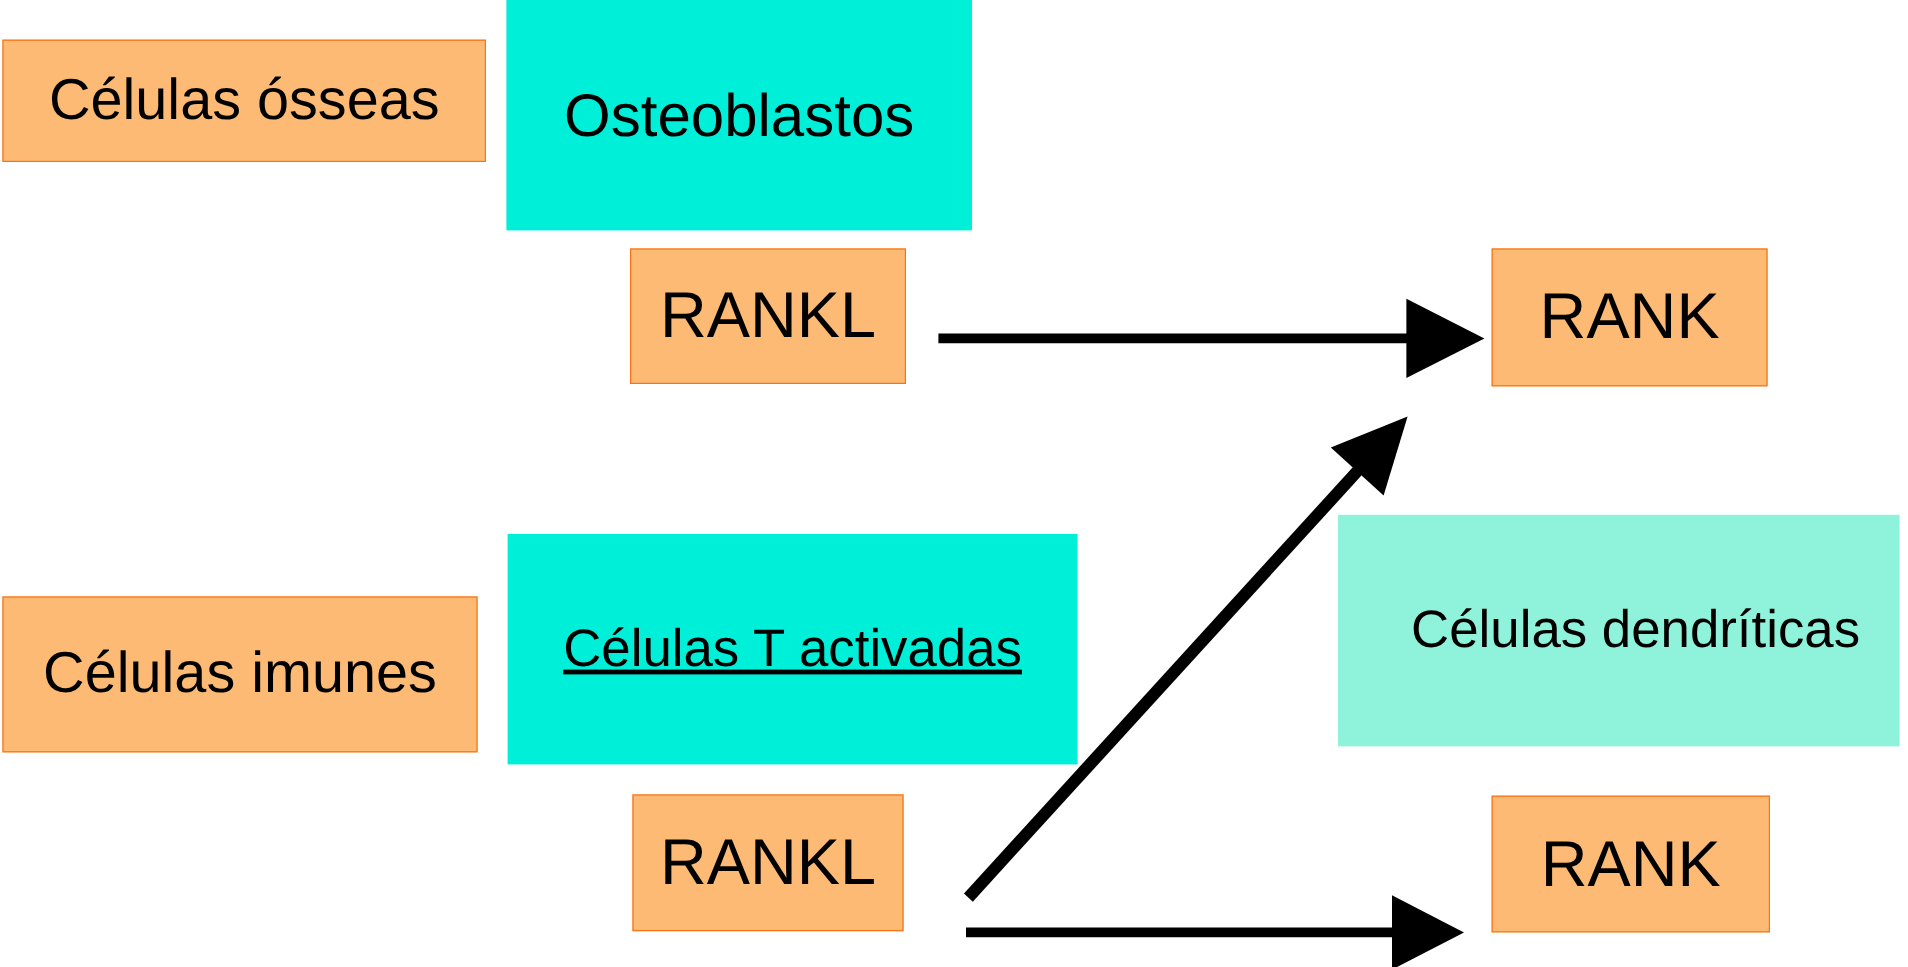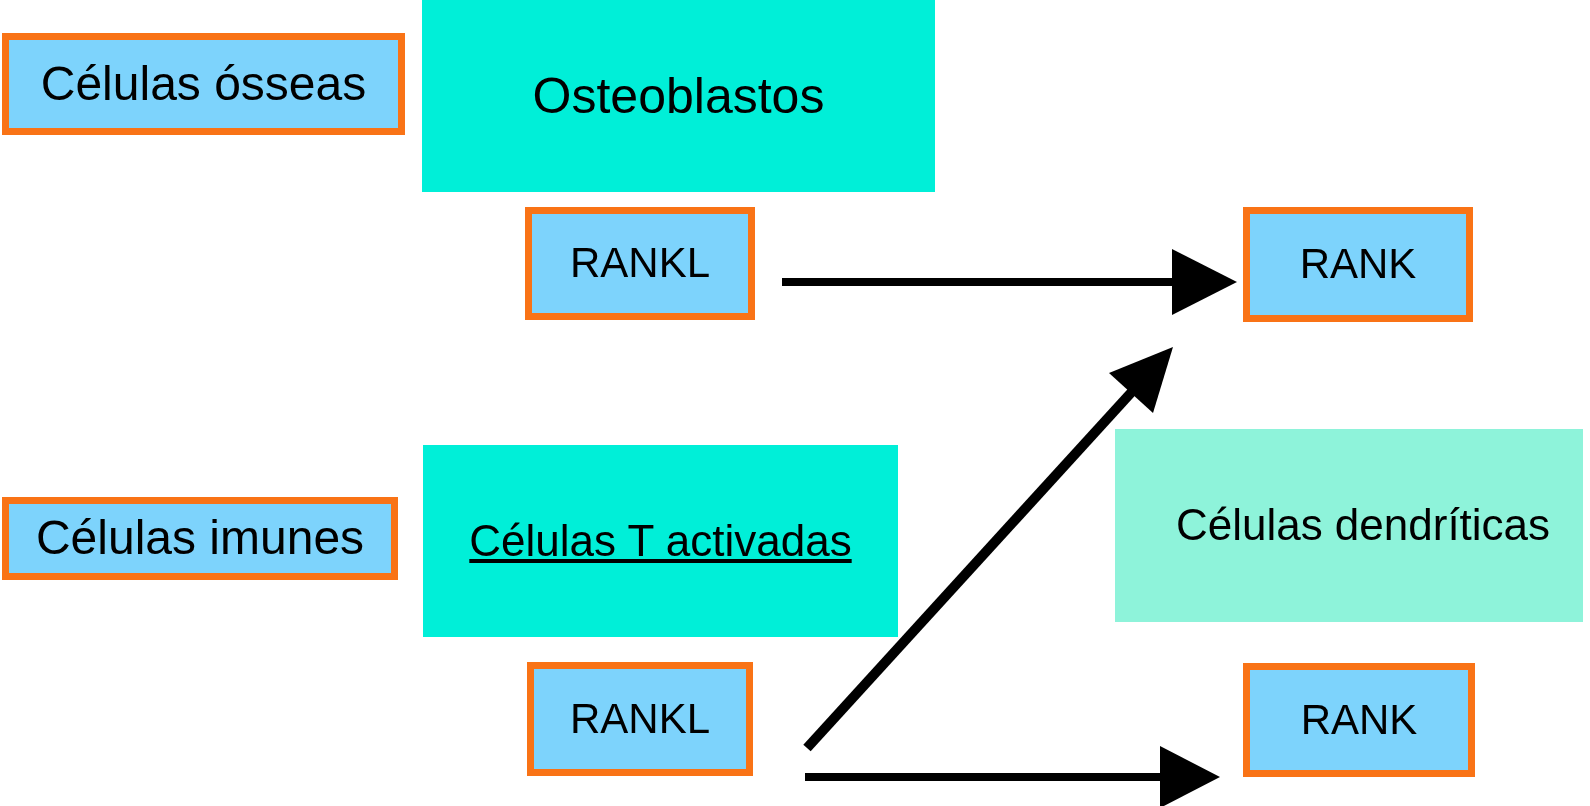--- a/index.html
+++ b/index.html
@@ -15,36 +15,36 @@
   .box {
     position: absolute;
     box-sizing: border-box;
     display: flex;
     align-items: center;
     justify-content: center;
     text-align: center;
     line-height: 1.05;
     white-space: nowrap;
   }
-  .outlined { background: #7dd3fc; border: 7px solid #f97316; }
+  .outlined { background: #fdba74; border: 1px solid #f97316; }
   .cyan    { background: #00efd8; }
   .mint    { background: #8ef3da; }
 
   .fs-rowlabel  { font-size: 48px; }
   .fs-node      { font-size: 50px; }
   .fs-subnode   { font-size: 44px; }
-  .fs-receptor  { font-size: 42px; }
+  .fs-receptor  { font-size: 54px; }
 
   
   .pos-bone-label      { left: 2px;    top: 33px;  width: 403px; height: 102px; }
-  .pos-osteoblasts     { left: 422px;  top: 0;     width: 513px; height: 192px; }
+  .pos-osteoblasts     { left: 422px;  top: 0;     width: 388px; height: 192px; }
   .pos-osteoclasts     { left: 1115px; top: 0;     width: 460px; height: 192px; }
   .pos-rankl-top       { left: 525px;  top: 207px; width: 230px; height: 113px; }
   .pos-rank-top        { left: 1243px; top: 207px; width: 230px; height: 115px; }
-  .pos-immune-label    { left: 2px;    top: 497px; width: 396px; height: 83px; }
+  .pos-immune-label    { left: 2px;    top: 497px; width: 396px; height: 130px; }
   .pos-tcells          { left: 423px;  top: 445px; width: 475px; height: 192px; text-decoration: underline; }
   .pos-dendritic       { left: 1115px; top: 429px; width: 468px; height: 193px; padding-left: 28px; }
   .pos-rankl-bottom    { left: 527px;  top: 662px; width: 226px; height: 114px; }
   .pos-rank-bottom     { left: 1243px; top: 663px; width: 232px; height: 114px; }
 
   .arrows {
     position: absolute;
     left: 0; top: 0;
     width: 1590px;
     height: 806px;

